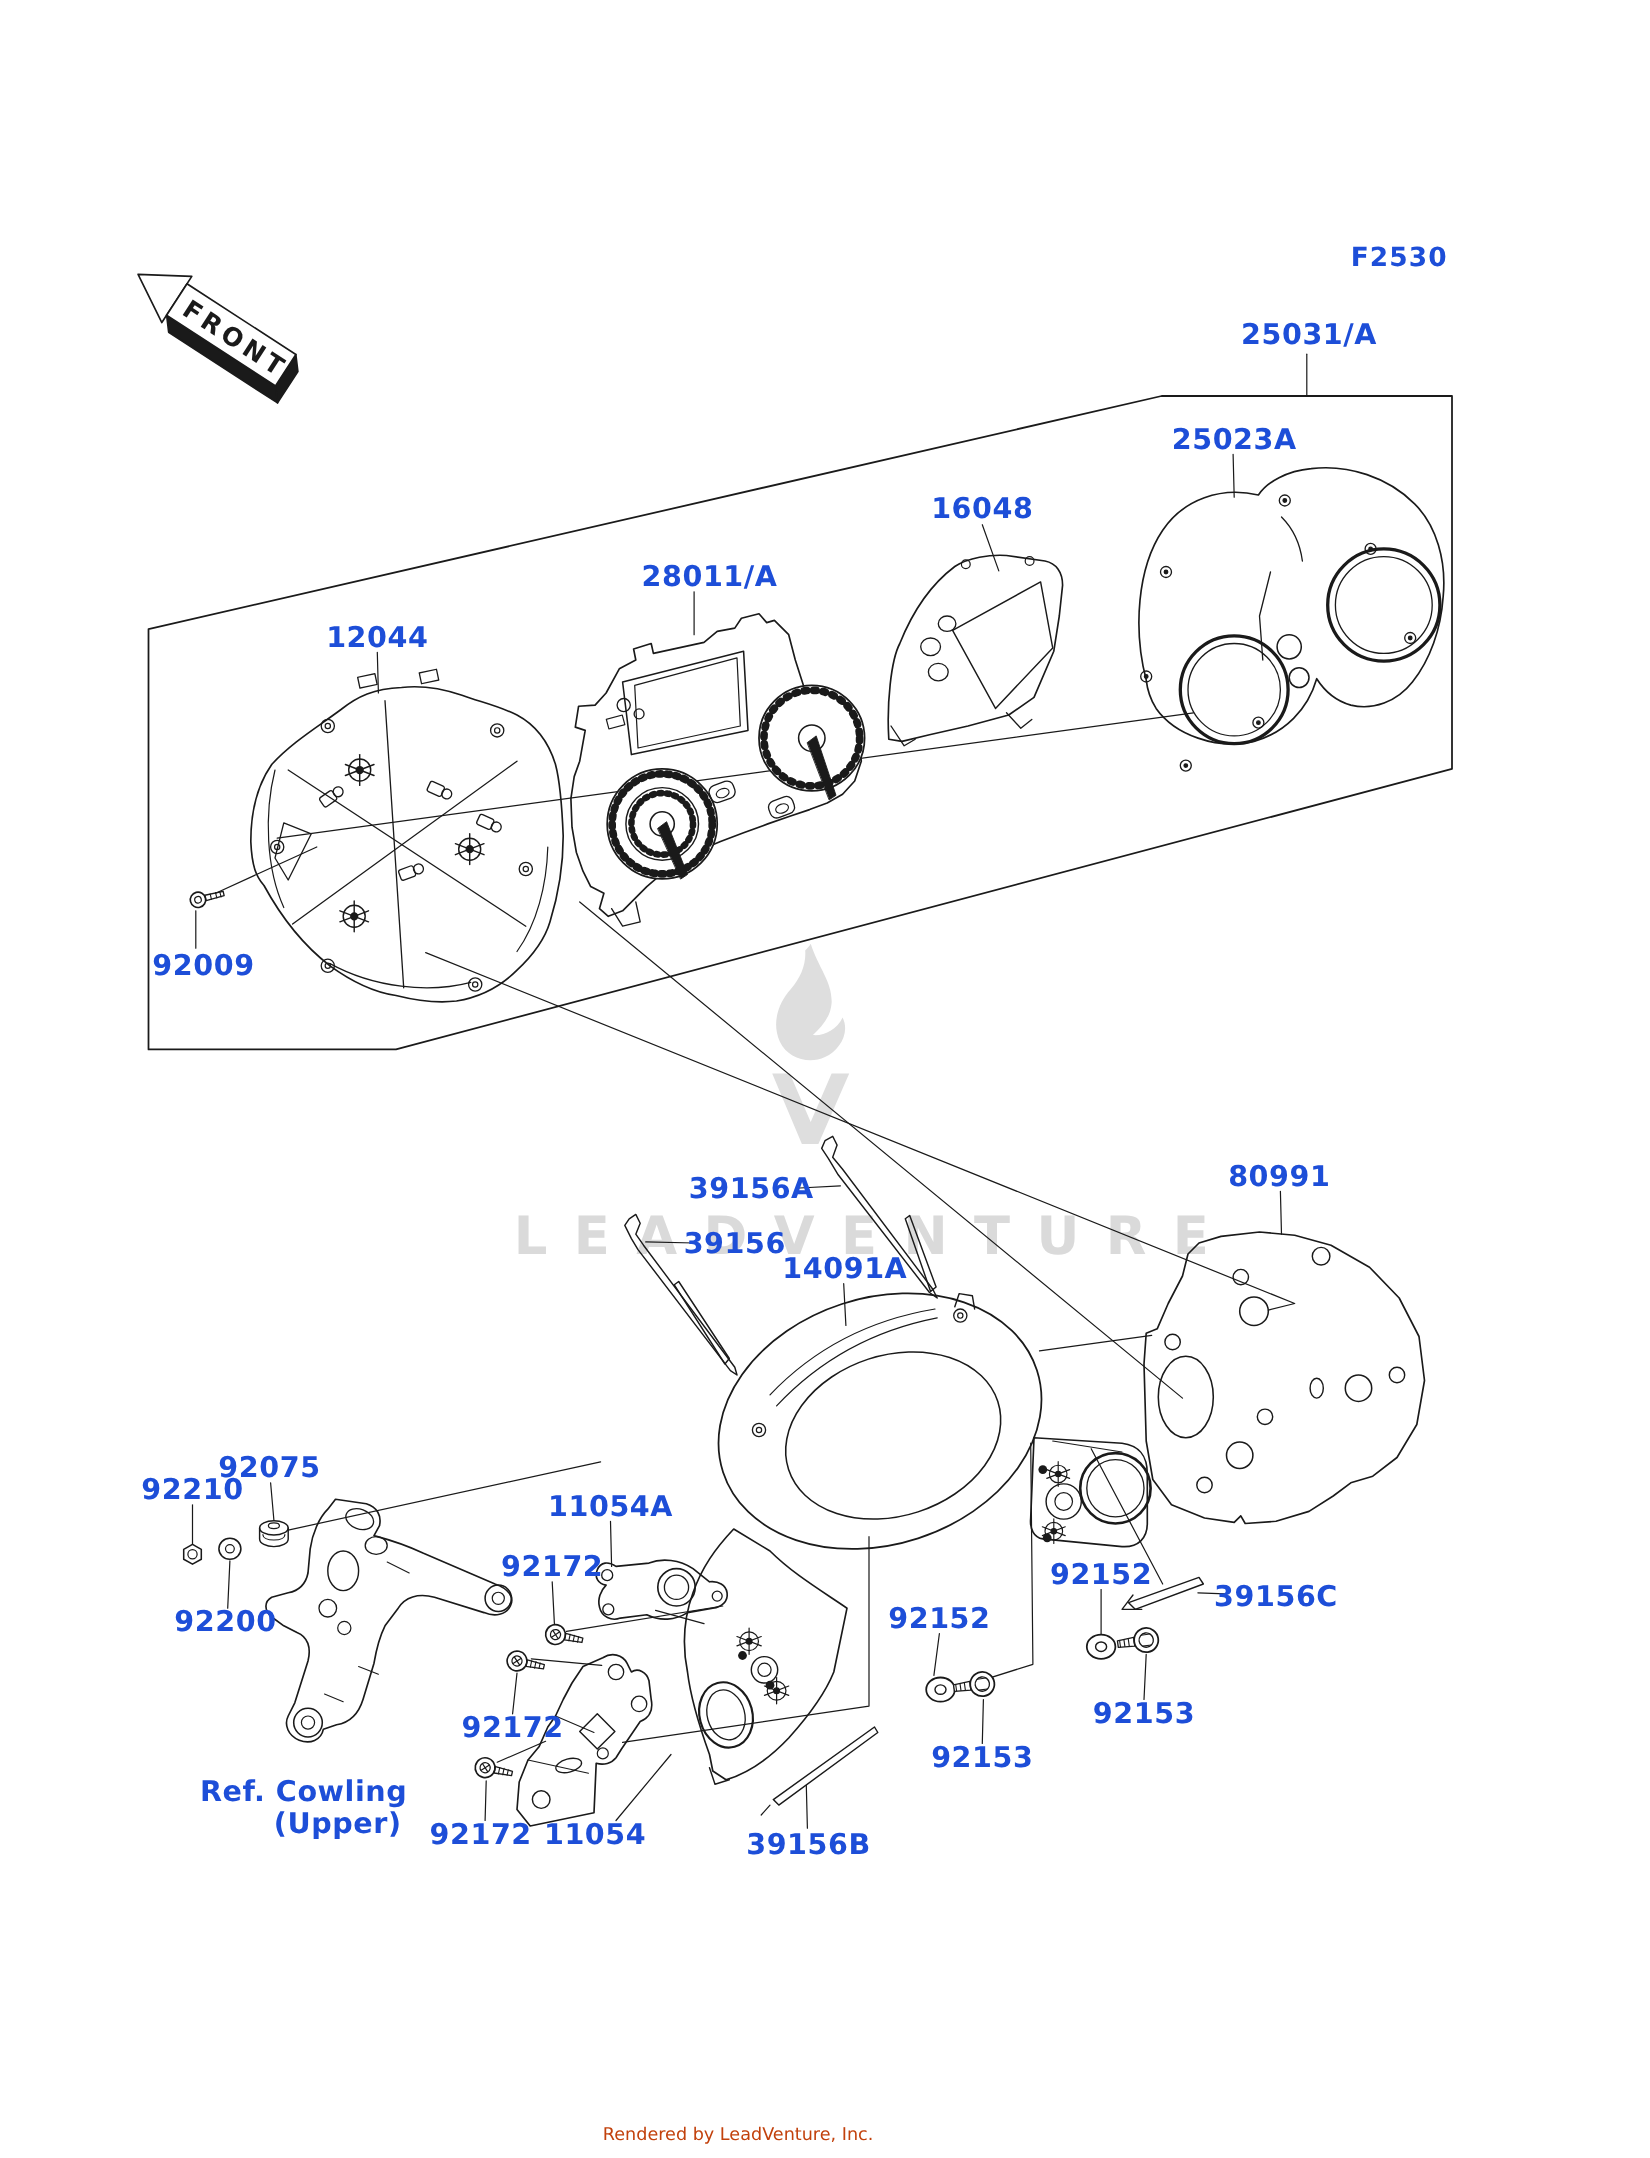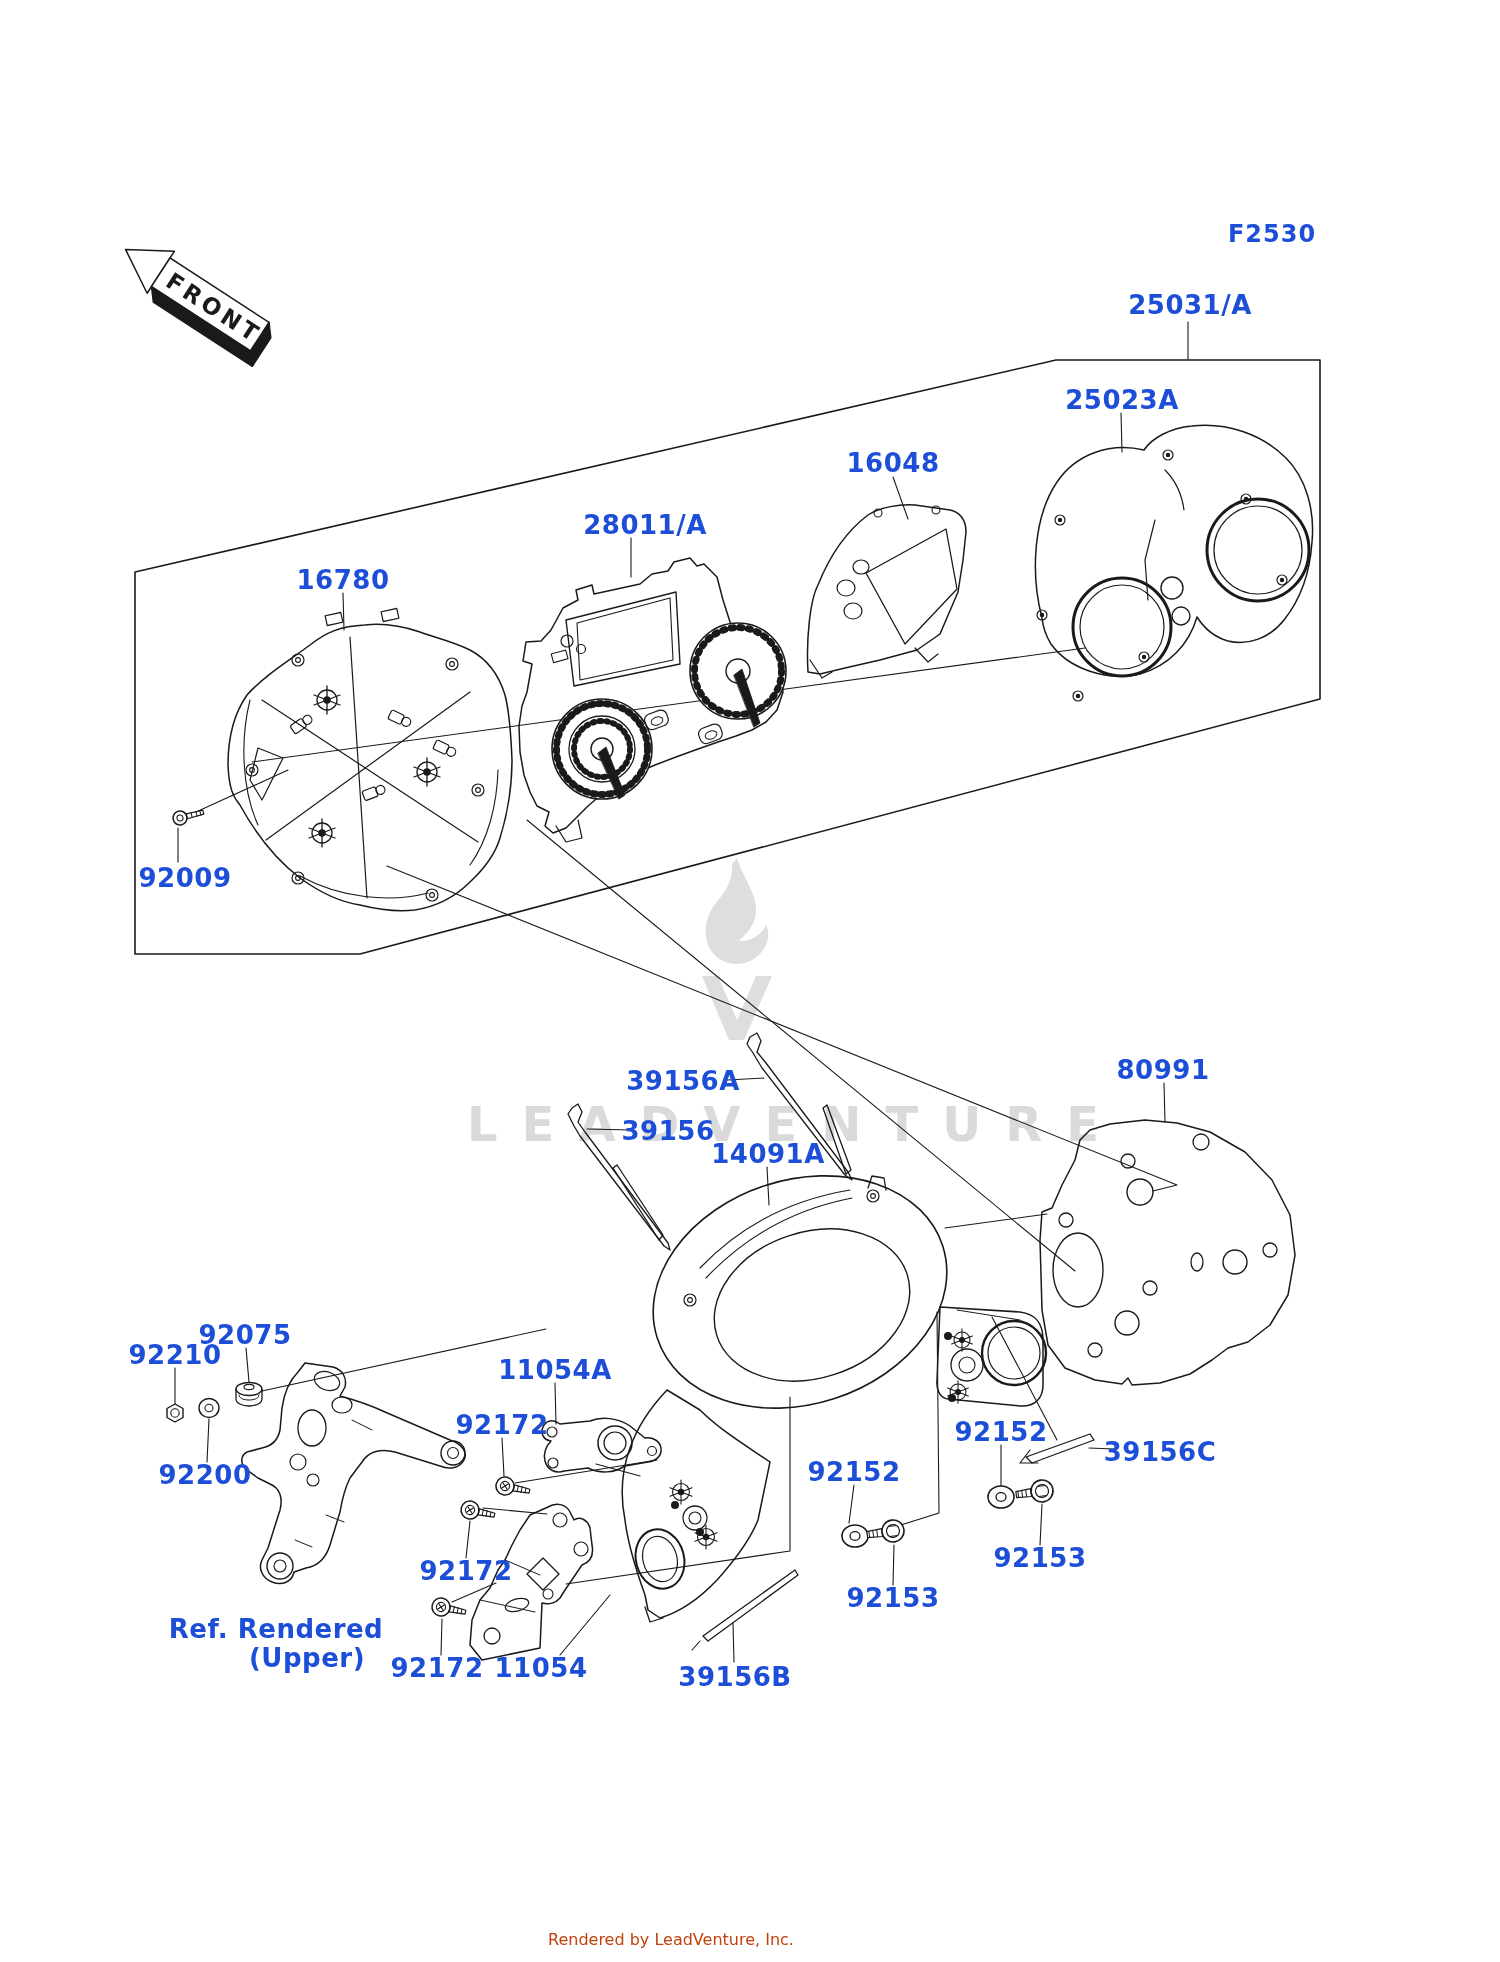--- a/index.html
+++ b/index.html
@@ -382,37 +382,37 @@
       <use href="#washerIcon" transform="translate(1001,1497)"></use>
       <use href="#boltIcon" transform="translate(1042,1491) rotate(-8)"></use>
     </g>
   </svg>
 
   <div class="part-label fig-code" style="left:1272px;top:234px">F2530</div>
   <div class="part-label" style="left:1190px;top:305px">25031/A</div>
   <div class="part-label" style="left:1122px;top:400px">25023A</div>
   <div class="part-label" style="left:893px;top:463px">16048</div>
   <div class="part-label" style="left:645px;top:525px">28011/A</div>
-  <div class="part-label" style="left:343px;top:580px">16780</div>
+  <div class="part-label" style="left:343px;top:580px">12044</div>
   <div class="part-label" style="left:185px;top:878px">92009</div>
   <div class="part-label" style="left:683px;top:1081px">39156A</div>
   <div class="part-label" style="left:668px;top:1131px">39156</div>
   <div class="part-label" style="left:768px;top:1154px">14091A</div>
   <div class="part-label" style="left:1163px;top:1070px">80991</div>
   <div class="part-label" style="left:245px;top:1335px">92075</div>
   <div class="part-label" style="left:175px;top:1355px">92210</div>
   <div class="part-label" style="left:205px;top:1475px">92200</div>
   <div class="part-label" style="left:555px;top:1370px">11054A</div>
   <div class="part-label" style="left:502px;top:1425px">92172</div>
   <div class="part-label" style="left:466px;top:1571px">92172</div>
   <div class="part-label" style="left:437px;top:1668px">92172</div>
   <div class="part-label" style="left:541px;top:1668px">11054</div>
   <div class="part-label" style="left:735px;top:1677px">39156B</div>
   <div class="part-label" style="left:854px;top:1472px">92152</div>
   <div class="part-label" style="left:893px;top:1598px">92153</div>
   <div class="part-label" style="left:1001px;top:1432px">92152</div>
   <div class="part-label" style="left:1040px;top:1558px">92153</div>
   <div class="part-label" style="left:1160px;top:1452px">39156C</div>
-  <div class="part-label" style="left:276px;top:1629px">Ref. Rendered</div>
+  <div class="part-label" style="left:276px;top:1629px">Ref. Cowling</div>
   <div class="part-label" style="left:307px;top:1658px">(Upper)</div>
 
   <div class="footer-credit">Rendered by LeadVenture, Inc.</div>
 </div>
 
 </body></html>

